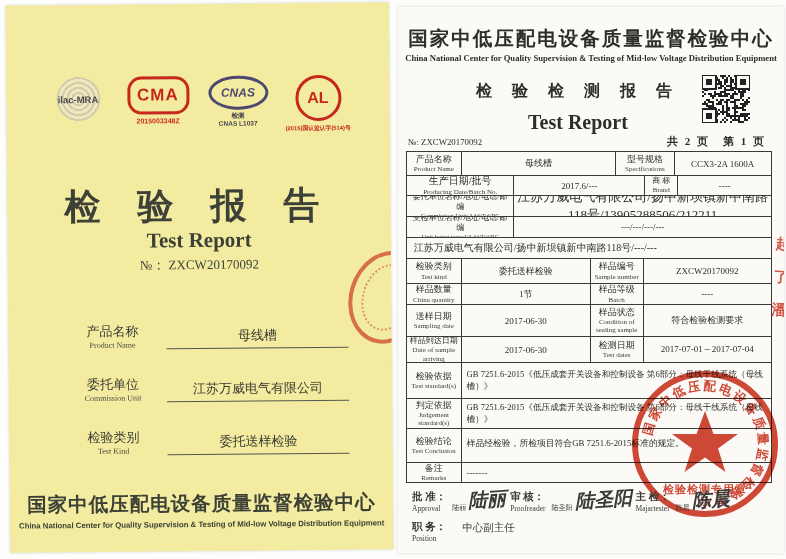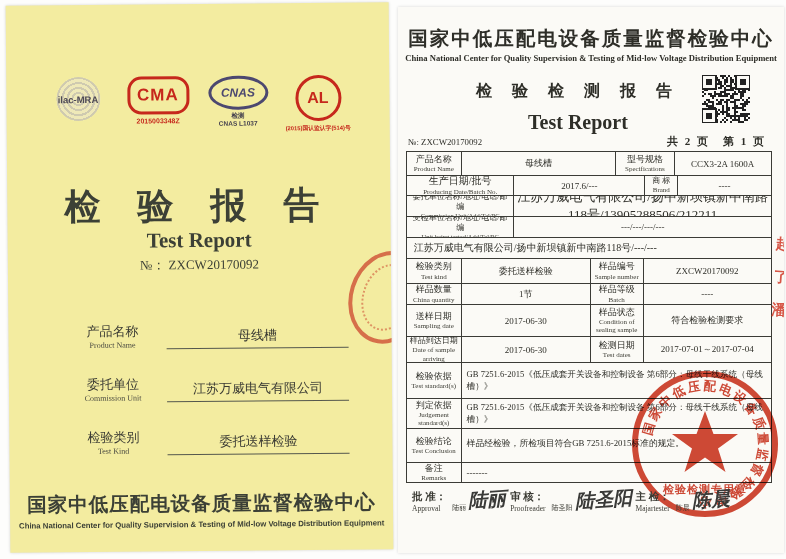--- a/index.html
+++ b/index.html
@@ -553,15 +553,22 @@
       <div class="sig-group">
         <div class="sig-label">
             <span class="cn">主  检：</span>
             <span class="en">Majartester</span>
           </div>
         <div class="sig-printed">陈晨</div>
         <div class="handwriting">陈晨</div>
       </div>
     </div>
 
+    <div class="rp-position">
+      <div class="sig-label">
+          <span class="cn">职  务：</span>
+          <span class="en">Position</span>
+        </div>
+      <div class="val">中心副主任</div>
+    </div>
 
   </div>
 </div>
 
 </body></html>

